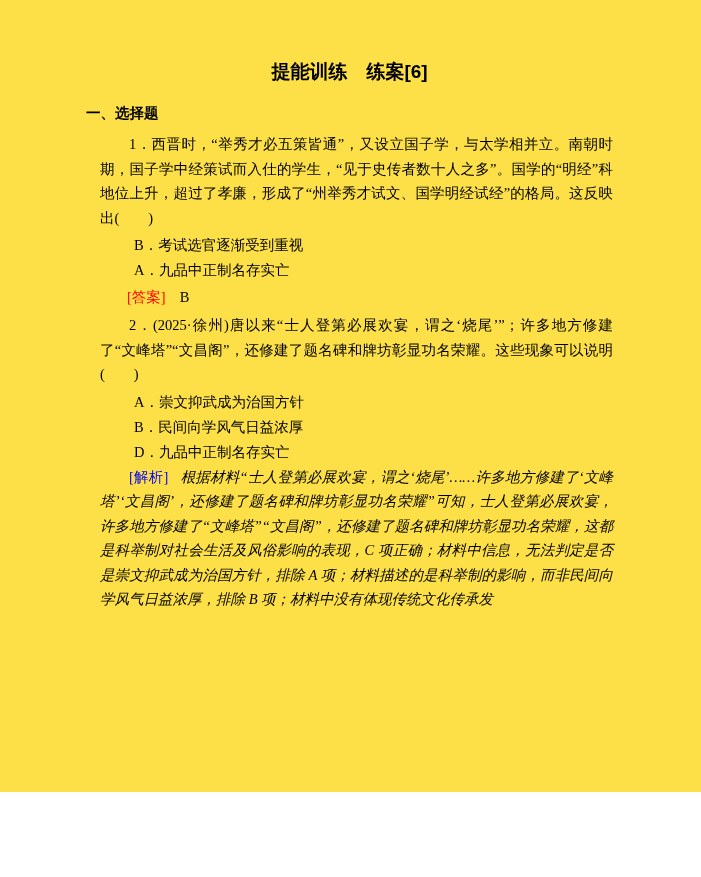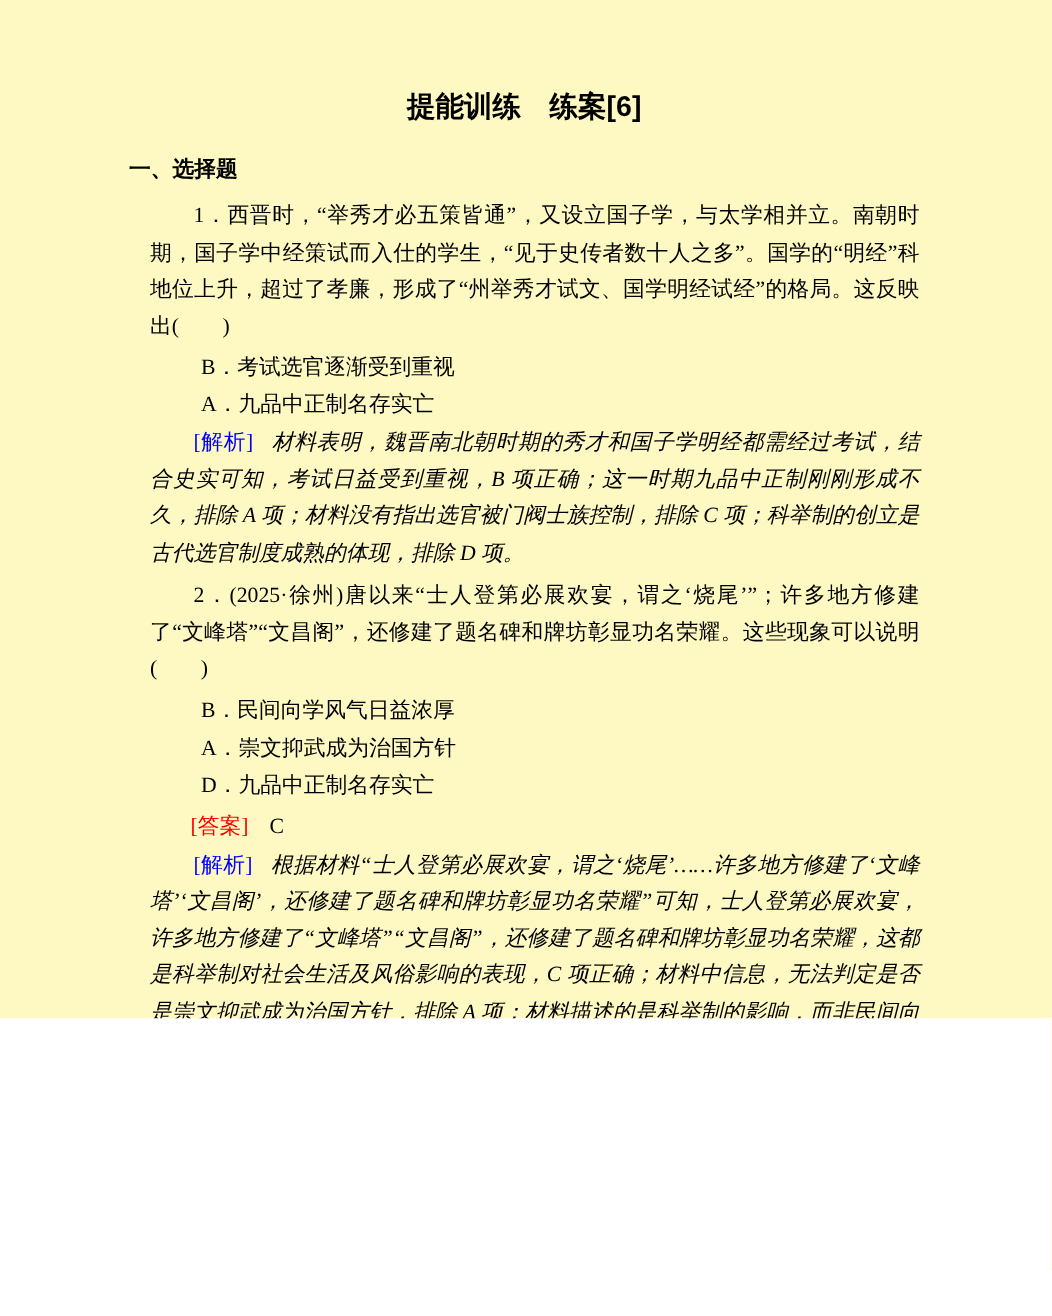--- a/index.html
+++ b/index.html
@@ -1,20 +1,20 @@
 <!DOCTYPE html>
 <html><head>
 <meta charset="utf-8">
 <style>
   html, body { margin:0; padding:0; background:#ffffff; }
   .page {
     position: relative;
     width: 701px;
-    height: 679px;
-    background: #fef9c3;
+    height: 792px;
+    background: #fde047;
     box-sizing: border-box;
     padding: 60px 88px 20px 86px;
     font-family: "Liberation Serif", "DejaVu Serif", serif;
     font-size: 14.5px;
     line-height: 24.5px;
     color: #000000;
     overflow: hidden;
   }
   .title {
     font-family: "Liberation Sans", "DejaVu Sans", sans-serif;
@@ -64,33 +64,30 @@
   <h1 class="title">提能训练　练案[6]</h1>
 
   <h2 class="section-heading">一、选择题</h2>
 
   <section class="question">
     <p class="stem">1．西晋时，“举秀才必五策皆通”，又设立国子学，与太学相并立。南朝时期，国子学中经策试而入仕的学生，“见于史传者数十人之多”。国学的“明经”科地位上升，超过了孝廉，形成了“州举秀才试文、国学明经试经”的格局。这反映出(　　)</p>
     <ul class="options">
       <li>B．考试选官逐渐受到重视</li>
       <li>A．九品中正制名存实亡</li>
     </ul>
-    <p class="analysis">
-      <span class="analysis-label" style="color: rgb(0, 0, 255);">[解析]</span><span class="analysis-text">材料表明，魏晋南北朝时期的秀才和国子学明经都需经过考试，结合史实可知，考试日益受到重视，B 项正确；这一时期九品中正制刚刚形成不久，排除 A 项；材料没有指出选官被门阀士族控制，排除 C 项；科举制的创立是古代选官制度成熟的体现，排除 D 项。</span>
+    <p class="answer-line">
+      <span class="answer-label" style="color: rgb(255, 0, 0);">[答案]</span><span class="answer-value">B</span>
     </p>
   </section>
 
   <section class="question">
     <p class="stem">2．(2025·徐州)唐以来“士人登第必展欢宴，谓之‘烧尾’”；许多地方修建了“文峰塔”“文昌阁”，还修建了题名碑和牌坊彰显功名荣耀。这些现象可以说明(　　)</p>
     <ul class="options">
+      <li>A．崇文抑武成为治国方针</li>
       <li>B．民间向学风气日益浓厚</li>
-      <li>A．崇文抑武成为治国方针</li>
       <li>D．九品中正制名存实亡</li>
     </ul>
-    <p class="answer-line">
-      <span class="answer-label" style="color: rgb(255, 0, 0);">[答案]</span><span class="answer-value">C</span>
-    </p>
     <p class="analysis">
       <span class="analysis-label" style="color: rgb(0, 0, 255);">[解析]</span><span class="analysis-text">根据材料“士人登第必展欢宴，谓之‘烧尾’……许多地方修建了‘文峰塔’‘文昌阁’，还修建了题名碑和牌坊彰显功名荣耀”可知，士人登第必展欢宴，许多地方修建了“文峰塔”“文昌阁”，还修建了题名碑和牌坊彰显功名荣耀，这都是科举制对社会生活及风俗影响的表现，C 项正确；材料中信息，无法判定是否是崇文抑武成为治国方针，排除 A 项；材料描述的是科举制的影响，而非民间向学风气日益浓厚，排除 B 项；材料中没有体现传统文化传承发</span>
     </p>
   </section>
 
 </div>
 
 </body></html>

